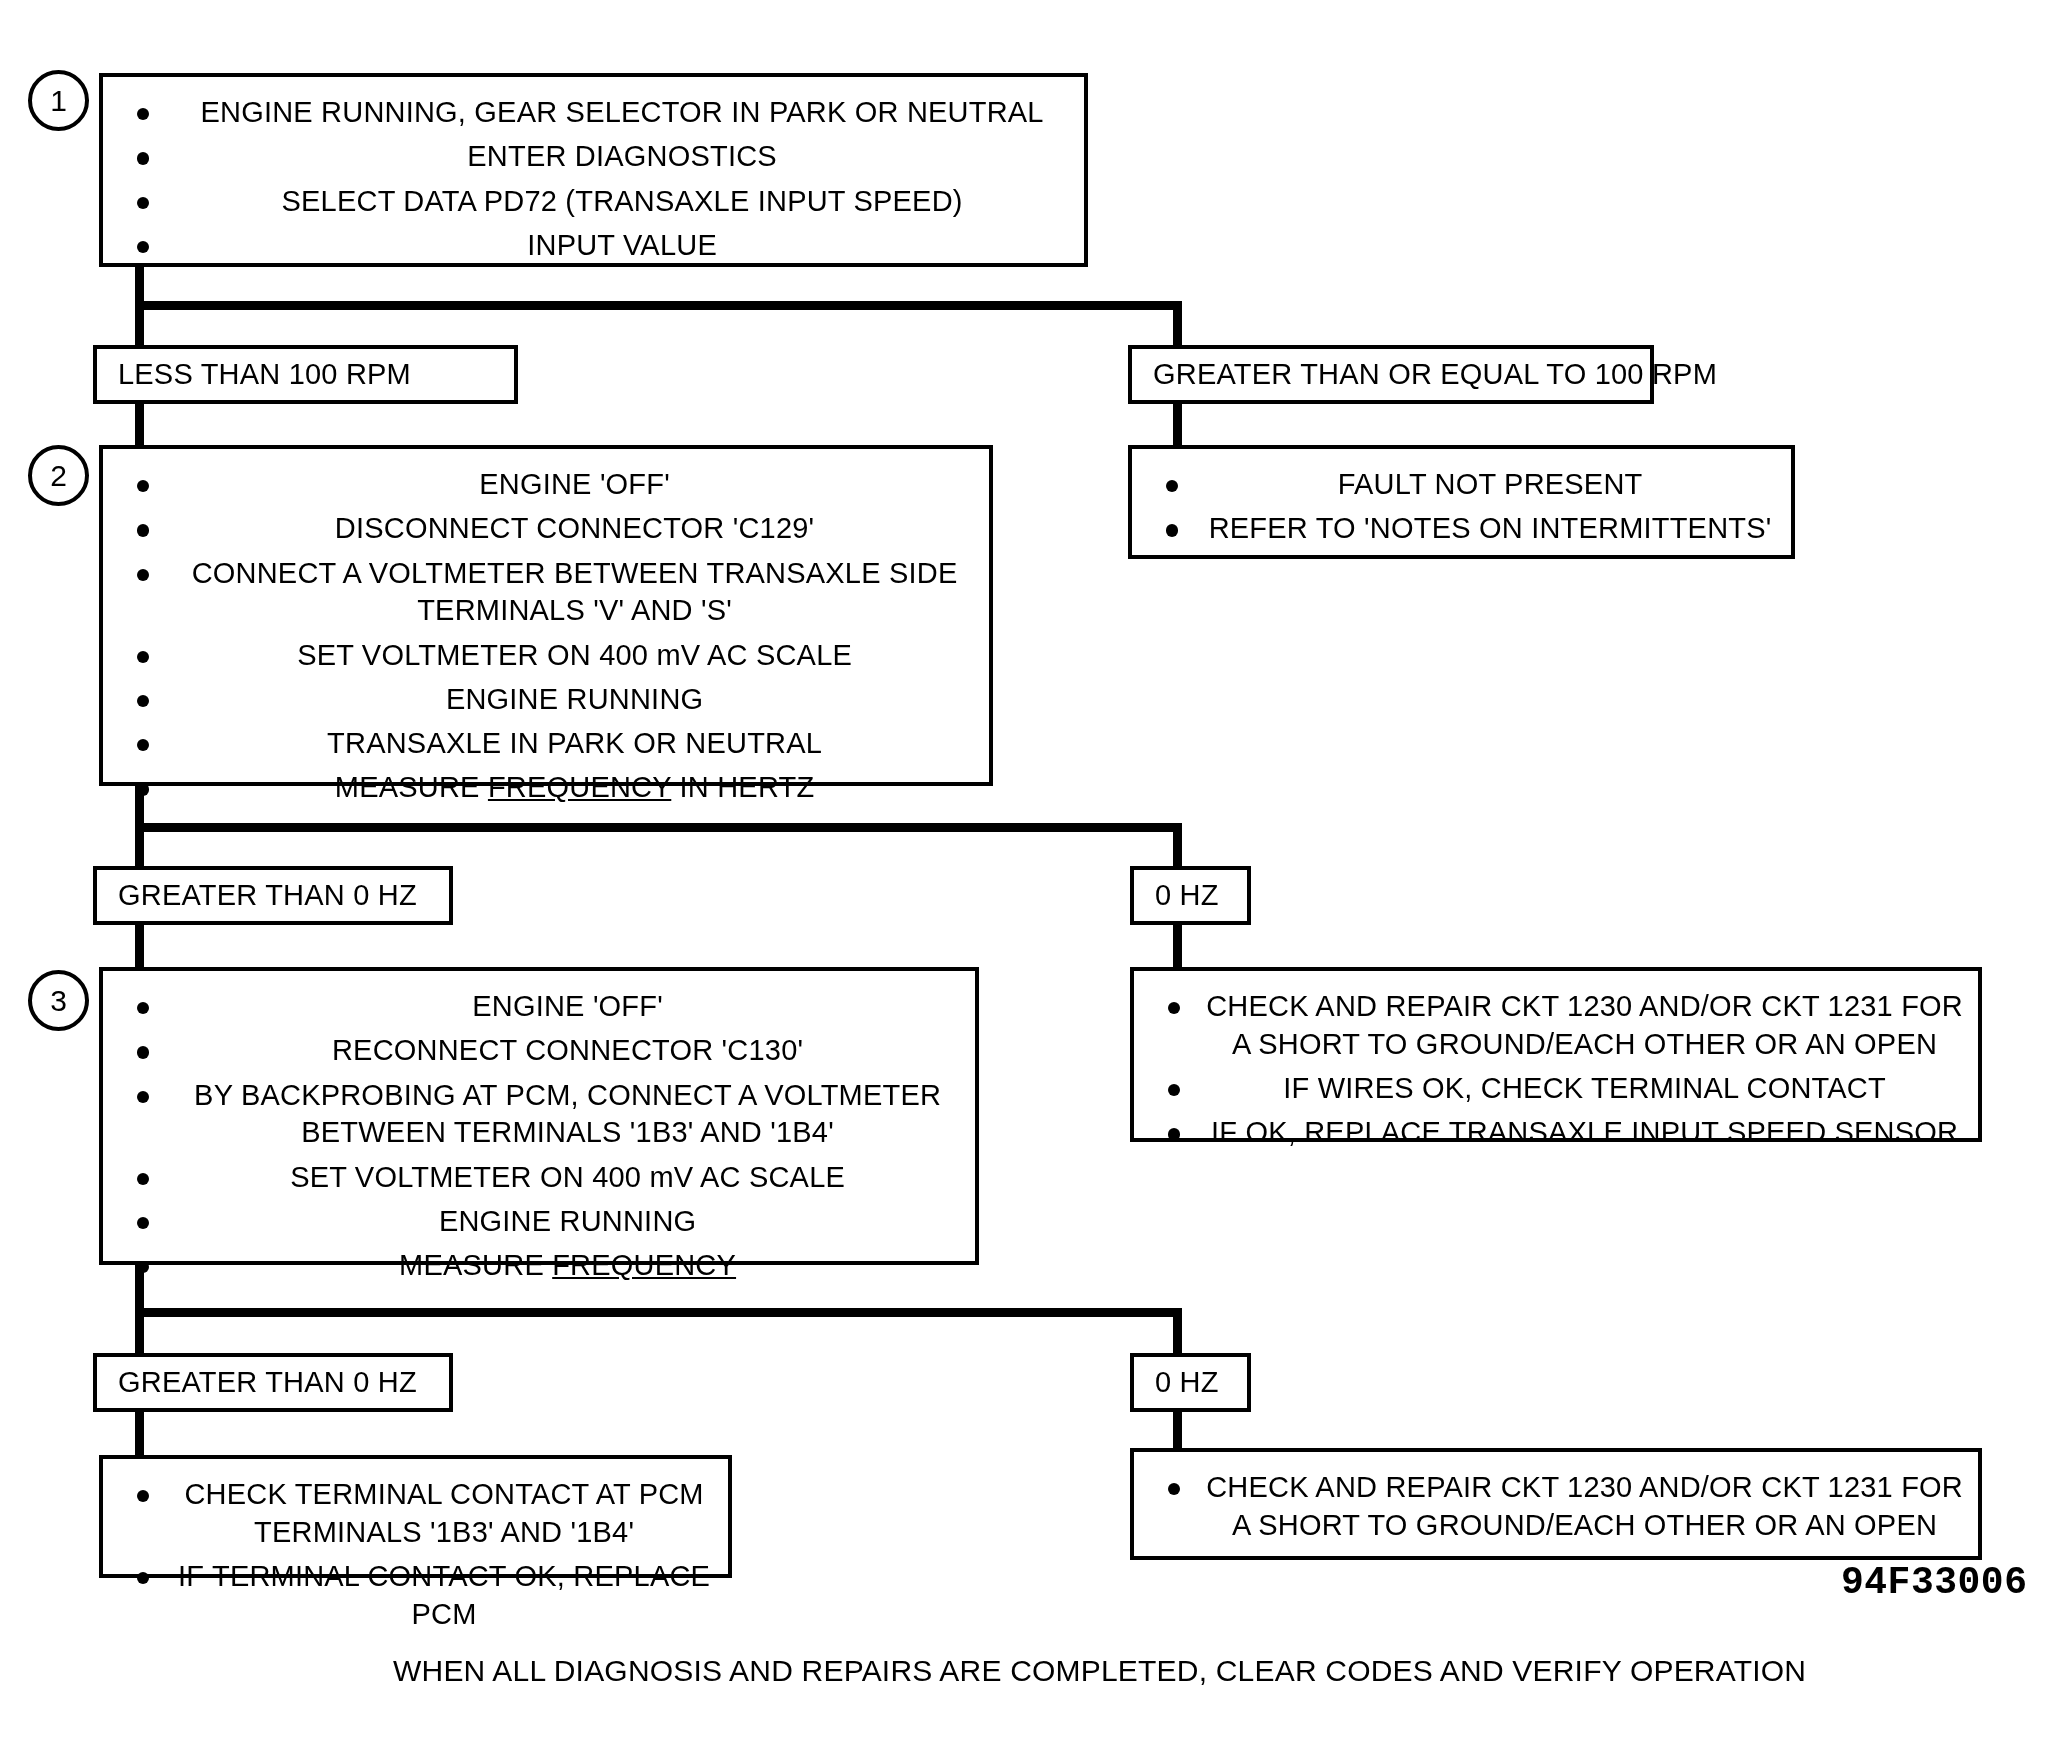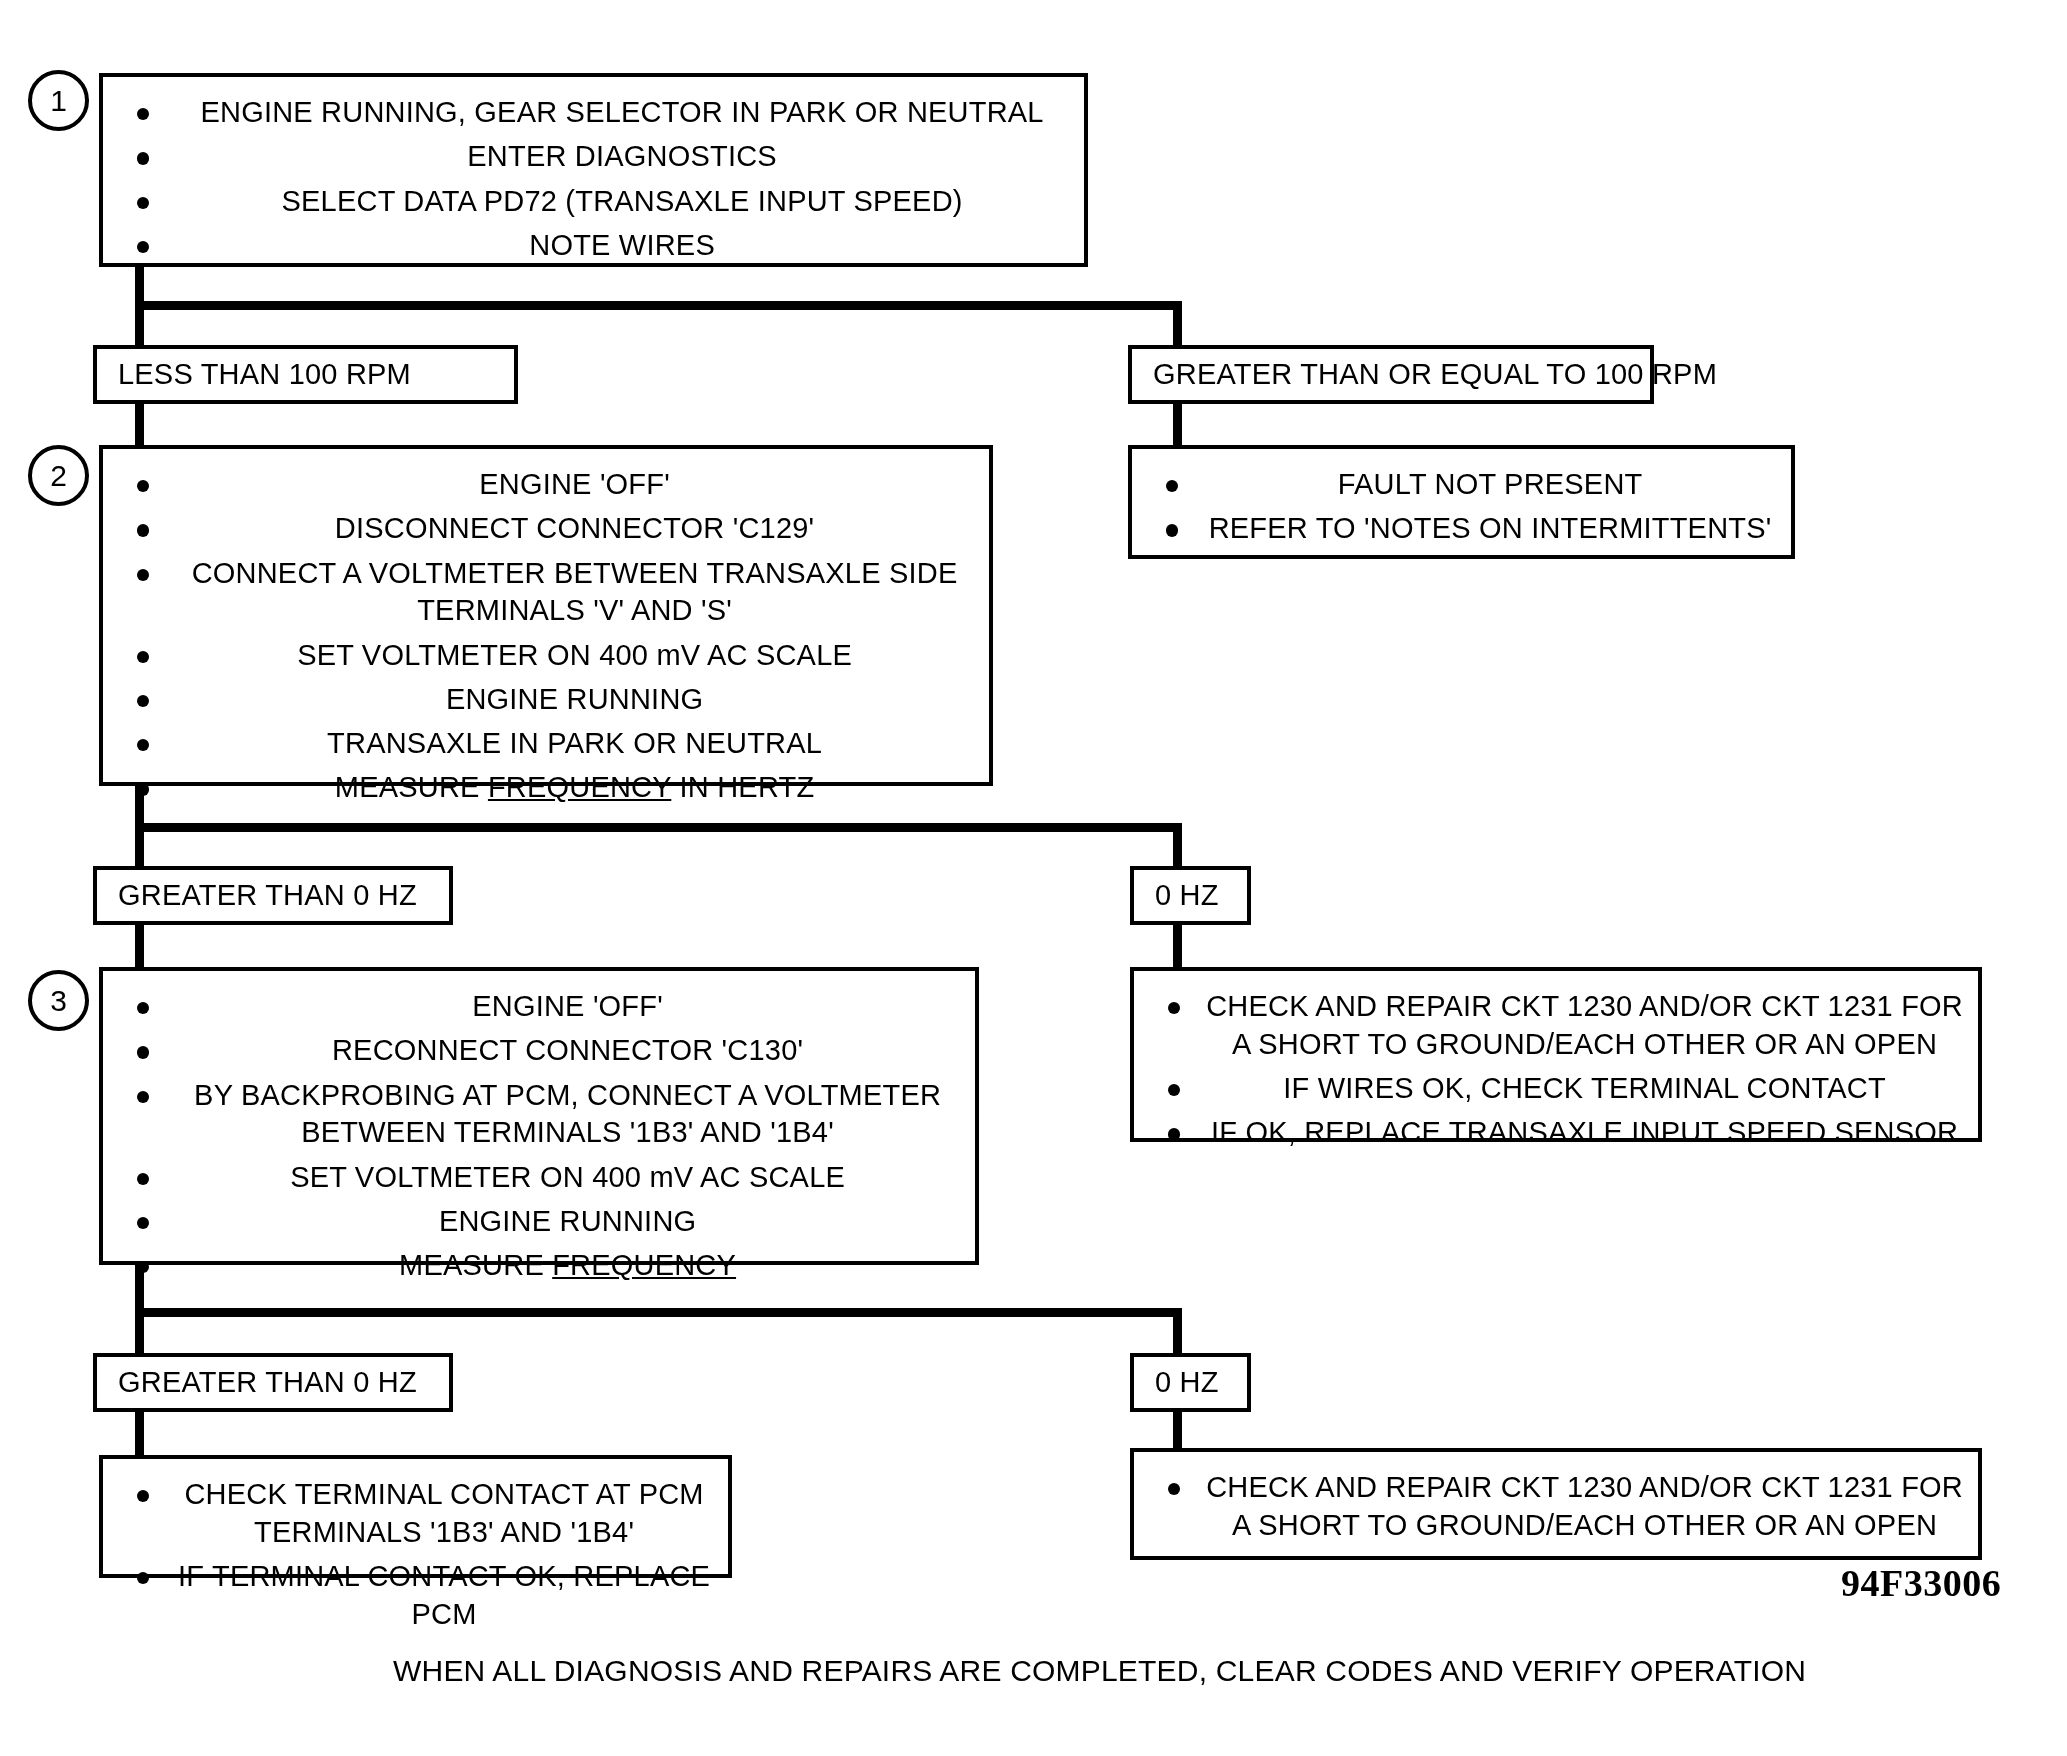--- a/index.html
+++ b/index.html
@@ -89,21 +89,21 @@
   
   .ln {
     position: absolute;
     background: #000;
     z-index: 1;
   }
 
   
   #figure-id {
     position: absolute;
-    font-family: Liberation Serif, serif;
+    font-family: Liberation Mono, monospace;
     font-weight: bold;
     font-size: 38px;
     letter-spacing: 0.5px;
   }
   #caption {
     position: absolute;
     font-size: 30px;
     letter-spacing: 0.2px;
     white-space: nowrap;
   }
@@ -116,21 +116,21 @@
   <div class="stepnum" style="left:28px; top:70px;">
     <span>1</span>
   </div>
 
   <div class="box" style="left:99px; top:73px; width:989px; height:194px;">
     <div class="inner">
       <ul>
         <li>ENGINE RUNNING, GEAR SELECTOR IN PARK OR NEUTRAL</li>
         <li>ENTER DIAGNOSTICS</li>
         <li>SELECT DATA PD72 (TRANSAXLE INPUT SPEED)</li>
-        <li>NOTE WIRES</li>
+        <li>INPUT VALUE</li>
       </ul>
     </div>
   </div>
 
   <div class="ln" style="left:135px; top:267px; width:8.5px; height:43px;"></div>
   <div class="ln" style="left:135px; top:301px; width:1047px; height:8.5px;"></div>
   <div class="ln" style="left:135px; top:301px; width:8.5px; height:47px;"></div>
   <div class="ln" style="left:1173px; top:301px; width:8.5px; height:47px;"></div>
 
   <div class="box labelbox" style="left:93px; top:345px; width:425px; height:59px;">

